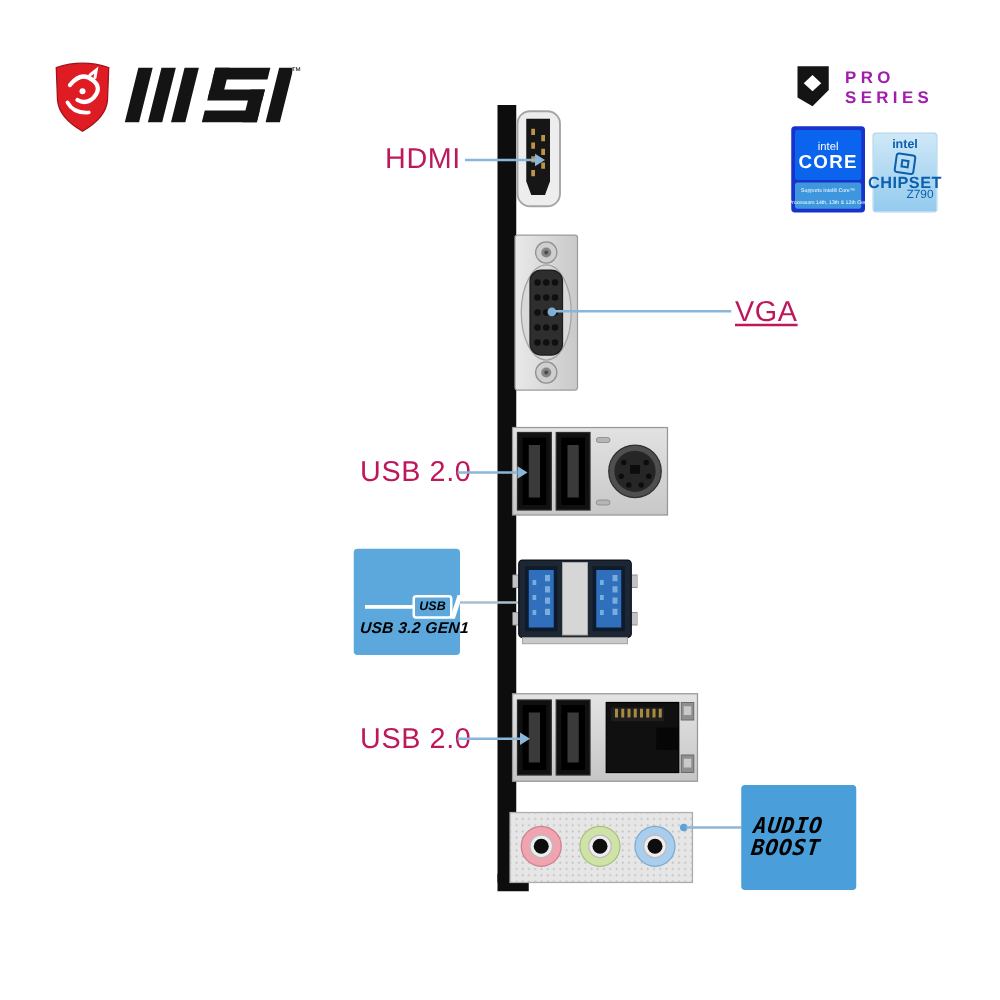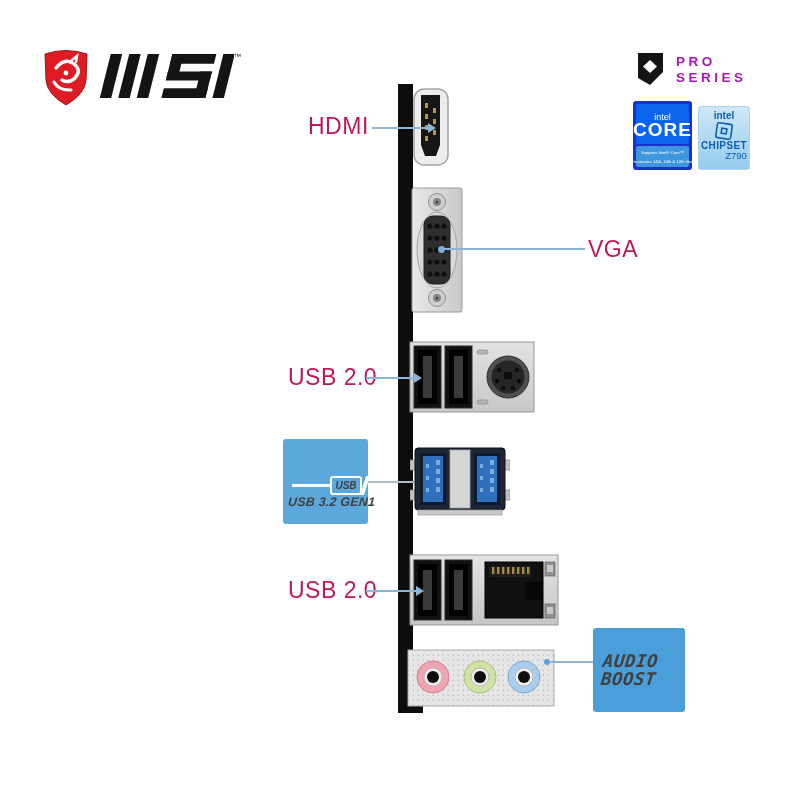--- a/index.html
+++ b/index.html
@@ -9,21 +9,21 @@
   
   .callout-label{position:absolute;font-size:23px;color:#be185d;letter-spacing:.5px;white-space:nowrap;}
   .lead-line{position:absolute;height:2px;background:#8cb6d9;}
   .lead-line.thin{height:1.5px;background:#a9bfce;}
   .lead-arrow{position:absolute;width:0;height:0;border-top:5px solid transparent;
               border-bottom:5px solid transparent;border-left:8px solid #8cb6d9;}
   .lead-dot{position:absolute;width:7px;height:7px;border-radius:50%;background:#7fadd6;}
   
   .io-bar{position:absolute;background:#0d0d0d;}
   
-  .feature-badge{position:absolute;border-radius:3px;color:#404040;}
+  .feature-badge{position:absolute;border-radius:3px;color:#000000;}
   .usb32-badge{background:#5ca8dd;}
   .usb32-line{position:absolute;left:9px;top:45px;width:39px;height:3px;background:#fff;}
   .usb32-tagbox{position:absolute;left:47px;top:37px;width:28px;height:15px;border:2px solid #fff;
                 border-radius:3px;display:flex;align-items:center;justify-content:center;
                 font-style:italic;font-weight:bold;font-size:10px;}
   .usb32-tagslash{position:absolute;left:80px;top:37px;width:4px;height:19px;background:#fff;transform:skewX(-18deg);}
   .usb32-label{position:absolute;left:5px;top:56px;font-style:italic;font-weight:bold;font-size:12.5px;
                letter-spacing:.2px;transform:skewX(-4deg);white-space:nowrap;}
   .audio-badge{background:#4a9ed9;display:flex;align-items:center;}
   .audio-badge-text{padding-left:9px;font-family:"DejaVu Sans Mono",monospace;font-weight:bold;
@@ -31,30 +31,30 @@
                     transform:skewX(-6deg);}
   
   .tm{position:absolute;font-size:8px;color:#1a1a1a;}
   .pro-series-text{position:absolute;color:#a21caf;font-size:13.5px;font-weight:600;
                    letter-spacing:3.5px;line-height:16px;}
   
   .core-badge{position:absolute;background:#1733c9;border-radius:3px;display:flex;flex-direction:column;}
   .core-inner{margin:3px 3px 0 3px;background:#0a64ee;border-radius:2px;flex:0 0 40px;
               display:flex;flex-direction:column;align-items:center;justify-content:center;color:#fff;}
   .core-intel{font-size:9px;line-height:10px;}
-  .core-core{font-size:19px;font-weight:bold;letter-spacing:1px;line-height:15px;text-align:right;}
+  .core-core{font-size:15px;font-weight:bold;letter-spacing:1px;line-height:15px;text-align:right;}
   .core-band{flex:1;margin:2px 3px 3px 3px;background:#3e97de;border-radius:2px;
              display:flex;flex-direction:column;align-items:center;justify-content:center;color:#fff;}
   .core-band span{display:block;font-size:8px;line-height:9px;white-space:nowrap;transform:scale(.52);transform-origin:center;}
   
   .chipset-badge{position:absolute;background:linear-gradient(180deg,#cfe8f7,#94cbee);
                  border:1px solid #aed4ec;border-radius:3px;display:flex;flex-direction:column;
                  align-items:center;color:#0b5fae;}
   .chipset-intel{font-size:10px;font-weight:600;margin-top:3px;line-height:11px;}
-  .chipset-label{font-size:10px;font-weight:bold;letter-spacing:.4px;line-height:9px;}
+  .chipset-label{font-size:13px;font-weight:bold;letter-spacing:.4px;line-height:9px;}
   .chipset-model{font-size:9.5px;font-weight:normal;line-height:11px;margin-left:24px;}
 </style>
 </head>
 <body>
 
 <div id="canvas">
 
   <svg class="abs" style="left:42px;top:46px;" width="48" height="62" viewBox="0 0 48 62">
     <path d="M3,8 Q24,1 45,8 L44,34 Q43,48 24,59 Q5,48 4,34 Z" fill="#df1c24" stroke="#9c1217" stroke-width="1"></path>
     <path d="M14,22 q9,-11 18,-4 q8,6 1,14 q-6,6 -13,2" fill="none" stroke="#ffffff" stroke-width="3.4" stroke-linecap="round"></path>
@@ -156,21 +156,21 @@
         <circle cx="28" cy="64" r="2.6"></circle>
         <circle cx="35" cy="64" r="2.6"></circle>
       <circle cx="21" cy="76" r="2.6"></circle>
         <circle cx="28" cy="76" r="2.6"></circle>
         <circle cx="35" cy="76" r="2.6"></circle>
       <circle cx="21" cy="88" r="2.6"></circle>
         <circle cx="28" cy="88" r="2.6"></circle>
         <circle cx="35" cy="88" r="2.6"></circle>
     </g>
   </svg>
-  <div class="callout-label" style="left:588px;top:236px;">VGA</div>
+  <div class="callout-label" style="left:588px;top:236px;text-decoration:underline;">VGA</div>
   <div class="lead-dot" style="left:438px;top:246px;"></div>
   <div class="lead-line" style="left:443px;top:248px;width:142px;"></div>
 
   <svg class="abs" style="left:409px;top:341px;" width="126" height="72" viewBox="0 0 126 72">
     <defs>
       <linearGradient id="grayg" x1="0" y1="0" x2="0" y2="1">
         <stop offset="0" stop-color="#e2e2e2"></stop>
           <stop offset="1" stop-color="#c8c8c8"></stop>
       </linearGradient>
     </defs>

